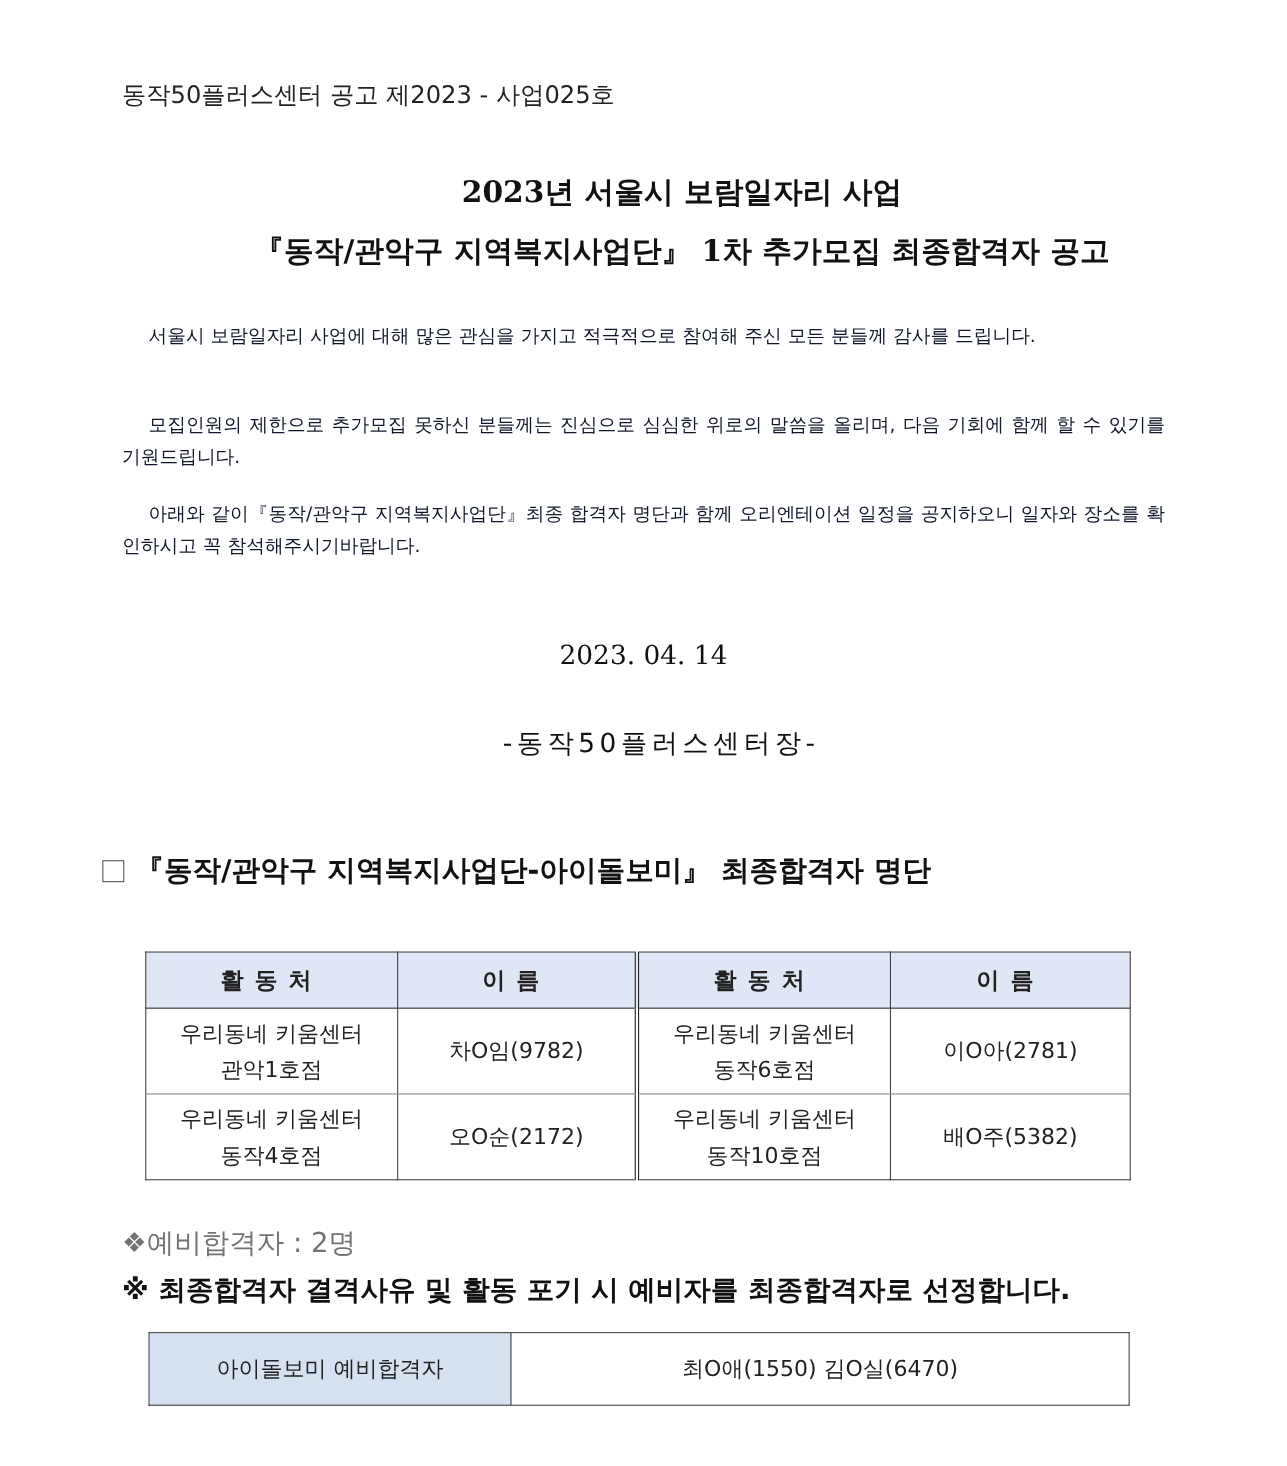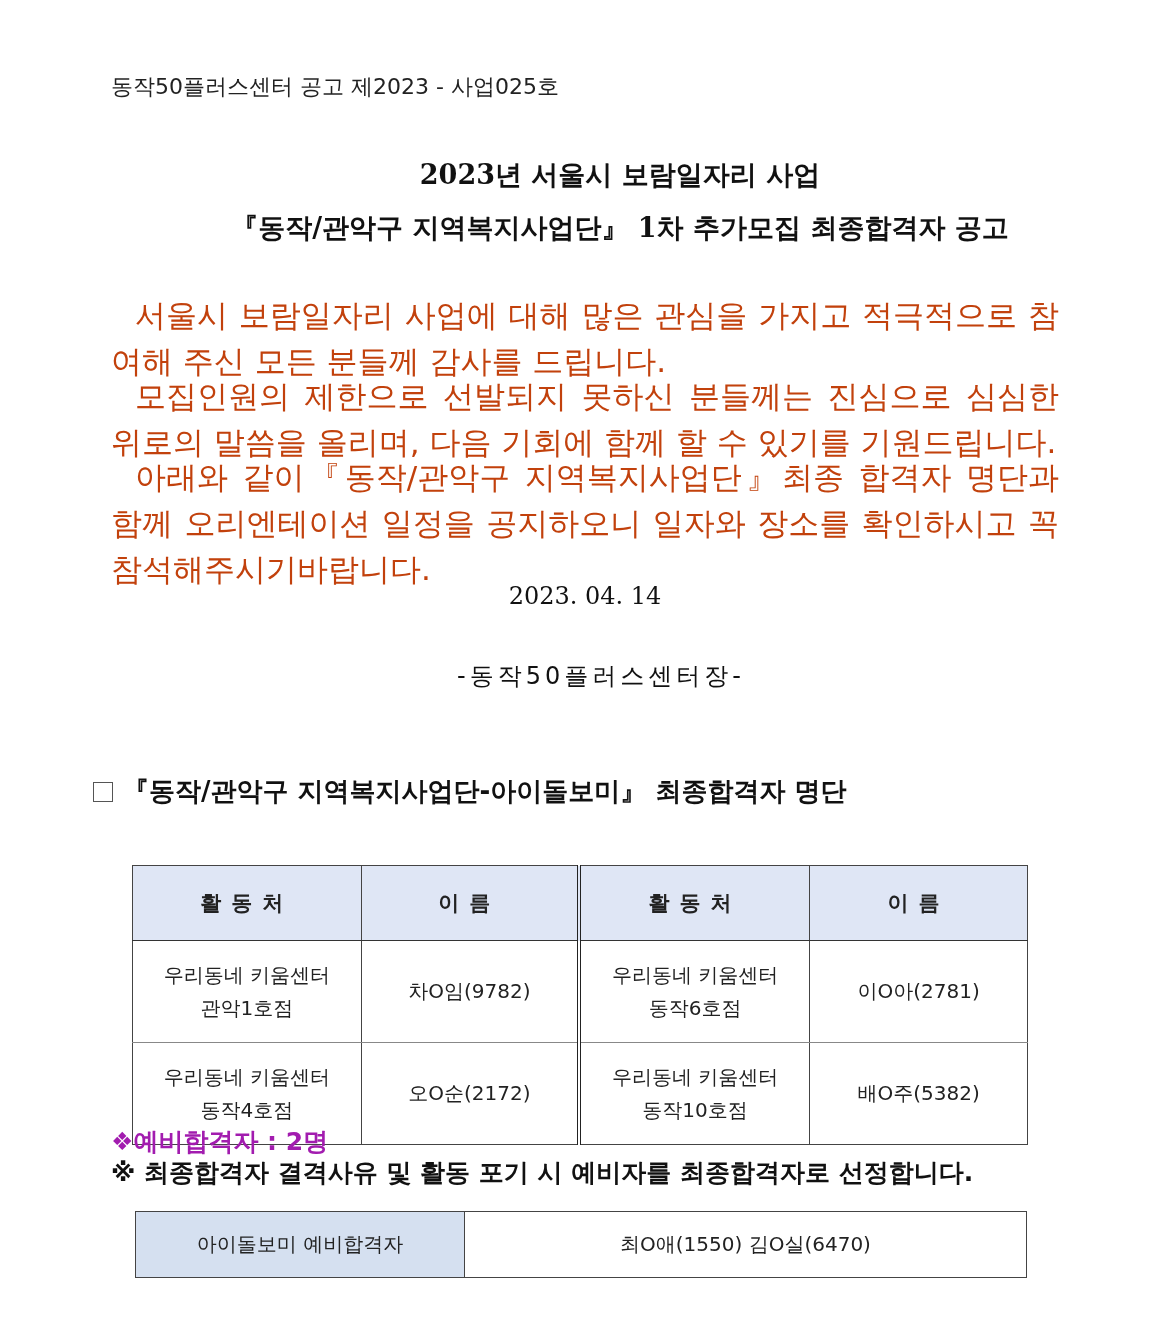--- a/index.html
+++ b/index.html
@@ -14,21 +14,21 @@
   }
   .title {
     position: absolute; left: 0; width: 1170px; text-align: center;
     font-family: "DejaVu Serif", "Liberation Serif", serif;
     font-size: 27px; font-weight: bold; color: #111; padding-left: 35px;
   }
   .title.l1 { top: 157px; }
   .title.l2 { top: 210px; }
   .body-text {
     position: absolute; left: 111px; width: 948px;
-    font-size: 31px; line-height: 46px; color: #c2410c;
+    font-size: 17px; line-height: 29px; color: #0f172a;
     text-align: justify; text-align-last: left;
   }
   .body-text p { margin: 0; text-indent: 24px; }
   .date {
     position: absolute; left: 0; width: 1170px; top: 582px; text-align: center;
     font-family: "DejaVu Serif", "Liberation Serif", serif;
     font-size: 24px; color: #111;
   }
   .signer {
     position: absolute; left: 0; width: 1170px; top: 660px; text-align: center;
@@ -42,32 +42,32 @@
   .checkbox {
     display: inline-block; width: 18px; height: 18px; border: 1.5px solid #555;
     margin-right: 10px; background: #fff;
   }
   table.roster {
     position: absolute; left: 132px; top: 865px; width: 896px;
     border-collapse: collapse; font-size: 20px; color: #222;
   }
   table.roster th, table.roster td {
     border: 1px solid #444; text-align: center; vertical-align: middle;
-    padding: 12px;
+    padding: 0;
   }
   table.roster th {
     background: #dfe6f5; height: 50px; font-weight: bold; font-size: 21px;
     letter-spacing: 10px; border-bottom: 1.5px solid #333;
   }
   table.roster td { height: 77px; line-height: 33px; }
   table.roster .dbl { border-right: 4px double #222; }
   table.roster tr.r1 td { border-bottom: 1px solid #888; }
   .reserve-heading {
     position: absolute; left: 111px; top: 1113px;
-    font-size: 25px; font-weight: bold; color: #a21caf; margin-top: 12px;
+    font-size: 25px; font-weight: normal; color: #737373;
   }
   .reserve-note {
     position: absolute; left: 111px; top: 1156px;
     font-size: 25px; font-weight: bold; color: #111;
   }
   table.reserve {
     position: absolute; left: 135px; top: 1211px; width: 892px;
     border-collapse: collapse; font-size: 20px; color: #222;
   }
   table.reserve td {
@@ -80,21 +80,21 @@
 
 <div class="doc-no">동작50플러스센터 공고 제2023 - 사업025호</div>
 
 <div class="title l1">2023년 서울시 보람일자리 사업</div>
 <div class="title l2">『동작/관악구 지역복지사업단』 1차 추가모집 최종합격자 공고</div>
 
 <div class="body-text" style="top:292px;">
   <p>서울시 보람일자리 사업에 대해 많은 관심을 가지고 적극적으로 참여해 주신 모든 분들께 감사를 드립니다.</p>
 </div>
 <div class="body-text" style="top:373px;">
-  <p>모집인원의 제한으로 선발되지 못하신 분들께는 진심으로 심심한 위로의 말씀을 올리며, 다음 기회에 함께 할 수 있기를 기원드립니다.</p>
+  <p>모집인원의 제한으로 추가모집 못하신 분들께는 진심으로 심심한 위로의 말씀을 올리며, 다음 기회에 함께 할 수 있기를 기원드립니다.</p>
 </div>
 <div class="body-text" style="top:454px;">
   <p>아래와 같이『동작/관악구 지역복지사업단』최종 합격자 명단과 함께 오리엔테이션 일정을 공지하오니 일자와 장소를 확인하시고 꼭 참석해주시기바랍니다.</p>
 </div>
 
 <div class="date">2023. 04. 14</div>
 <div class="signer">-동작50플러스센터장-</div>
 
 <div class="section-heading">
   <span class="checkbox"></span>

